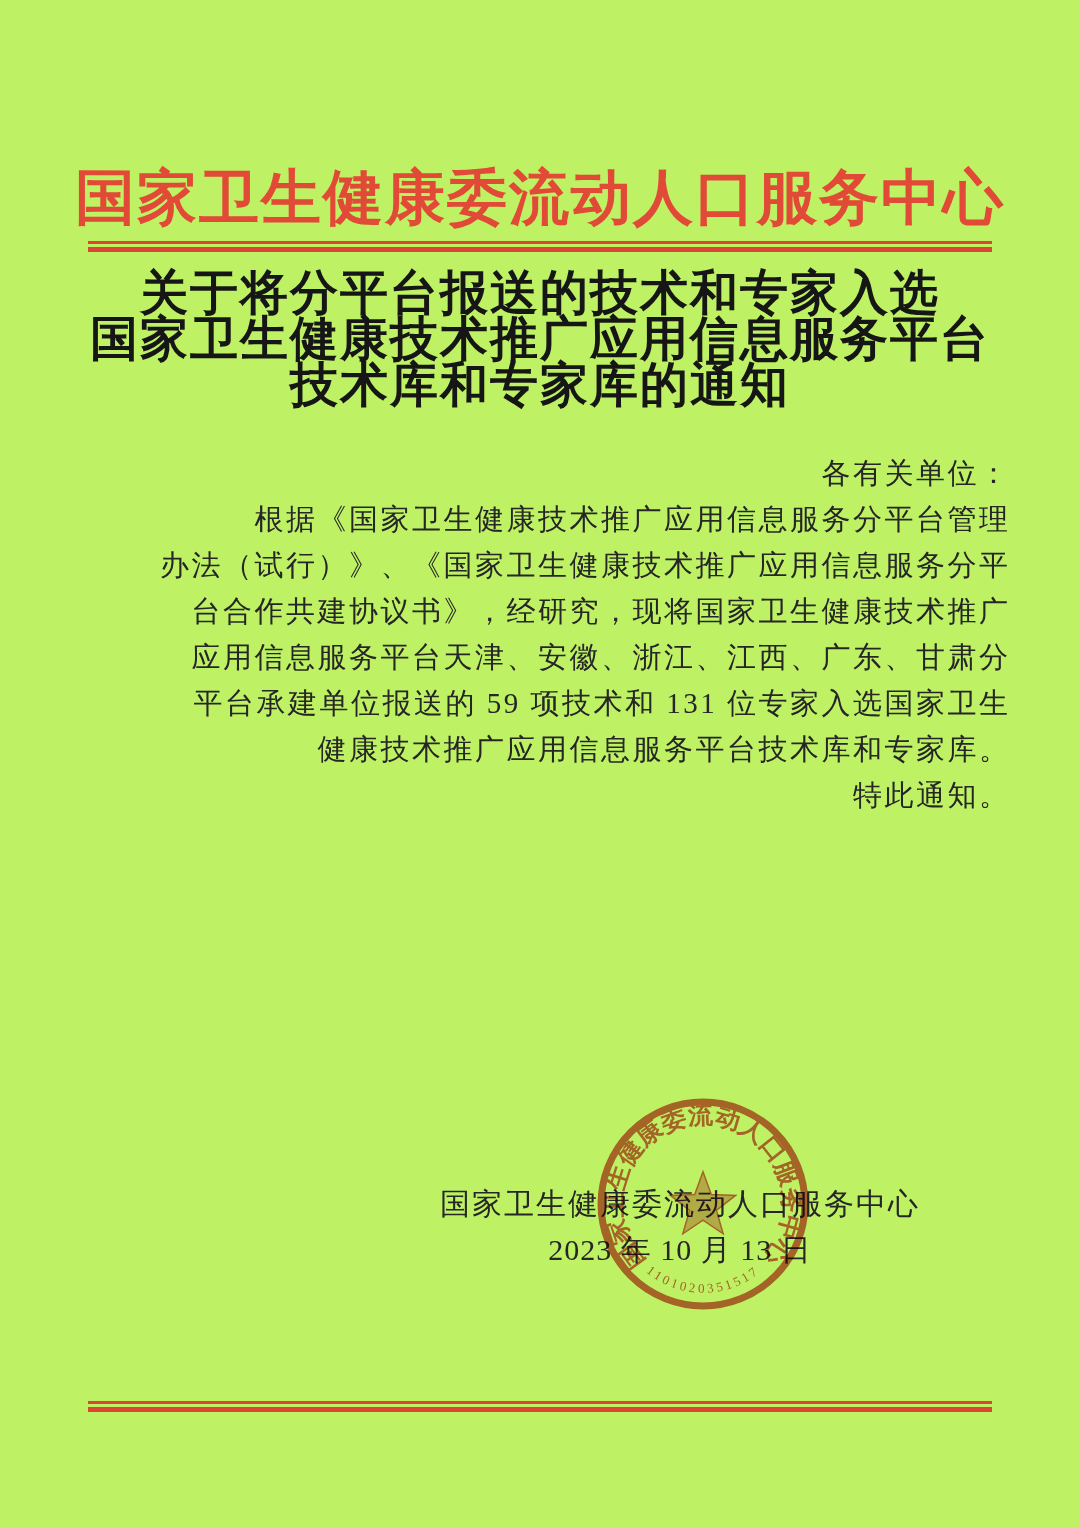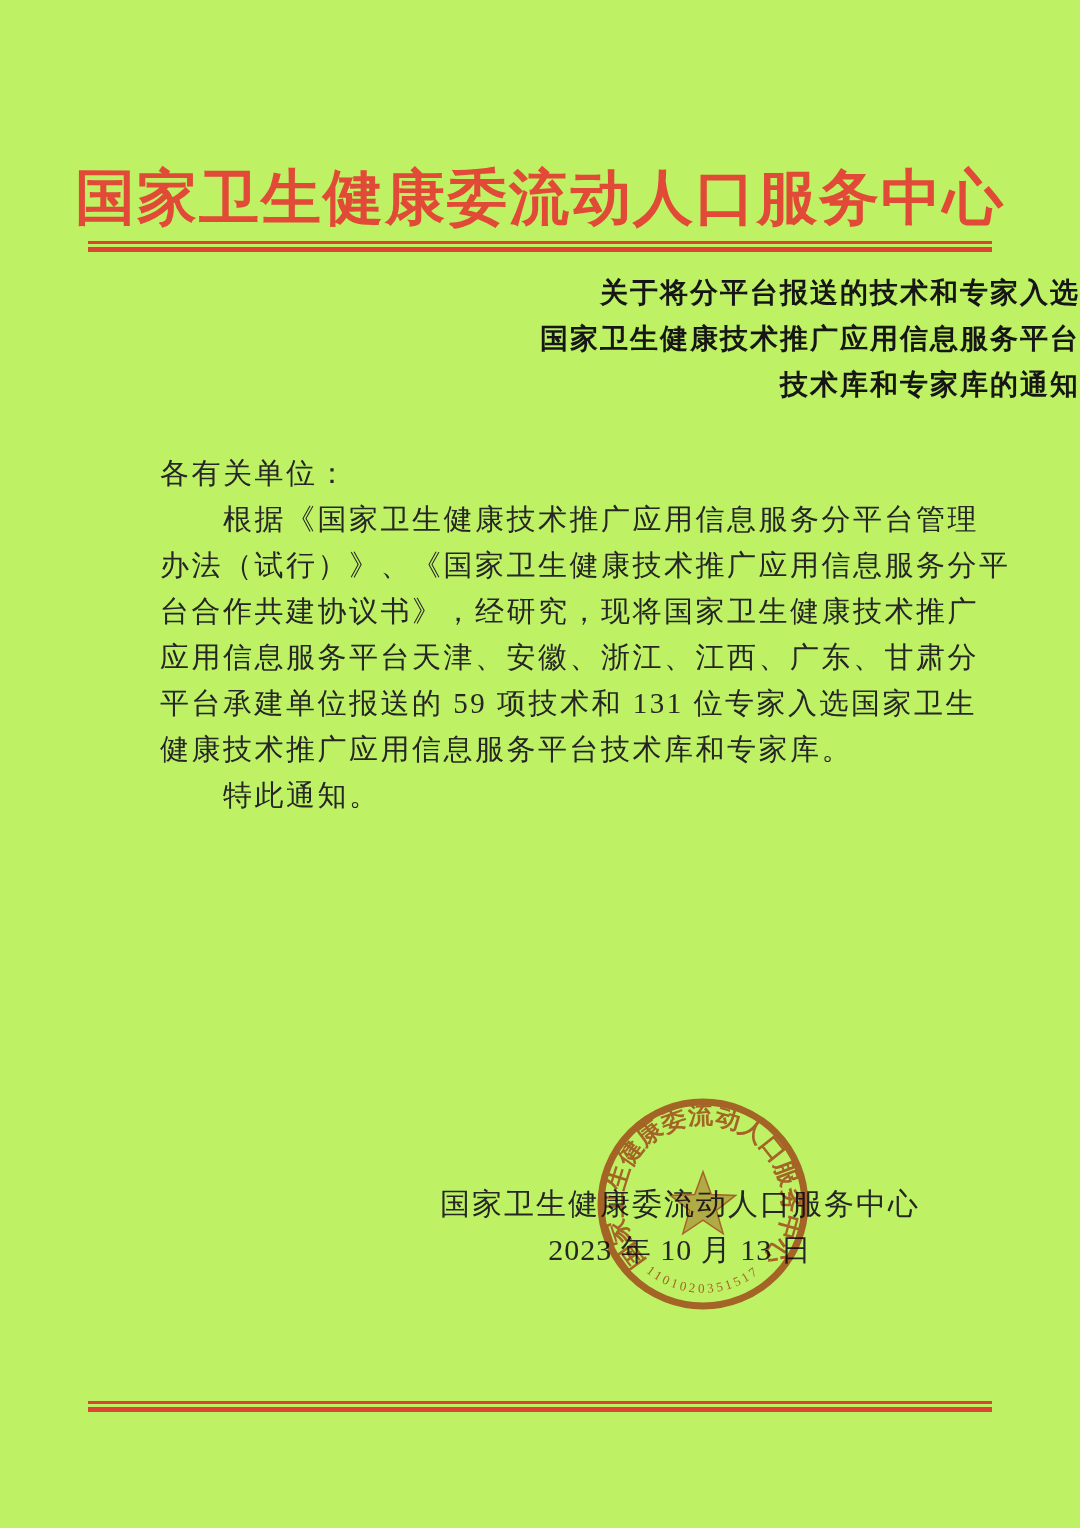--- a/index.html
+++ b/index.html
@@ -14,26 +14,26 @@
     color:#e24a38; letter-spacing:2px; white-space:pre;
   }
   .rule { position:absolute; left:88px; width:904px; }
   .rule-top { top:241px; }
   .rule-bottom { top:1401px; }
   .rule .thin  { height:3px; background:#dc4434; }
   .rule .gap   { height:3px; }
   .rule .thick { height:5px; background:#dc4434; }
   .doc-title {
     position:absolute; top:270px; left:0; width:100%;
-    text-align:right; font-size:28px; font-weight:bold;
+    text-align:center; font-size:48px; font-weight:bold;
     color:#161616; line-height:46px; letter-spacing:2px; white-space:pre;
   }
   .body-text, .attachments {
     position:absolute; left:160px; font-size:29px; color:#262626;
-    line-height:46px; letter-spacing:2.5px; white-space:pre;
+    line-height:46px; letter-spacing:2.5px; white-space:pre;text-align:right;
   }
   .body-text   { top:450px; }
   .attachments { top:862px; }
   .signature {
     position:absolute; top:1181px; left:380px; width:600px;
     text-align:center; color:#262626;
   }
   .signature .org  { font-size:30px; letter-spacing:2px; line-height:46px; }
   .signature .date { font-size:30px; letter-spacing:1px; line-height:46px; }
   .seal {

